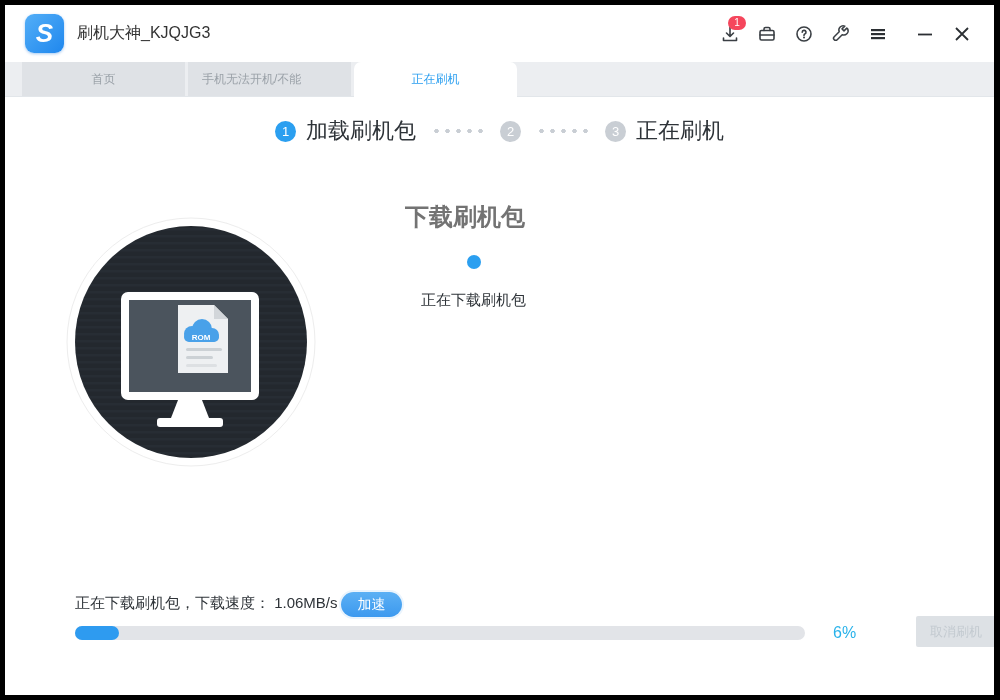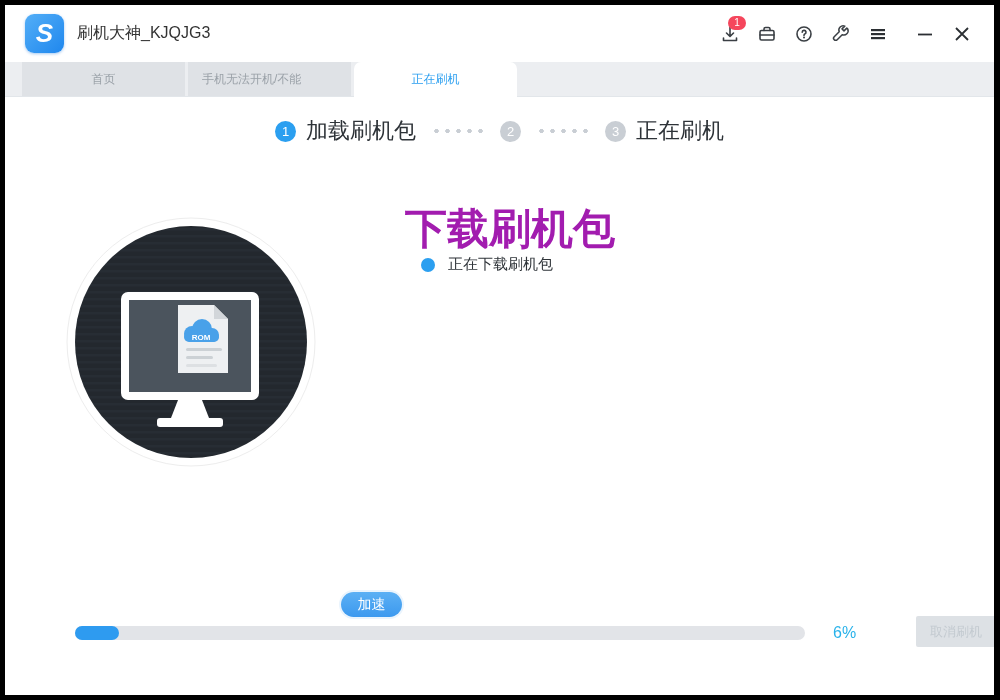--- a/index.html
+++ b/index.html
@@ -36,22 +36,22 @@
   .step-circle{width:21px;height:21px;border-radius:50%;display:flex;align-items:center;justify-content:center;
     color:#fff;font-size:13px;background:#c9ced4;}
   .step-circle.active{background:#2b9ff0;}
   .step-label{font-size:22px;color:#2e3338;}
   .dots{width:58px;height:14px;
     background-image:radial-gradient(circle,#c9ced4 2px,rgba(0,0,0,0) 2.4px);
     background-size:11px 14px;background-repeat:repeat-x;background-position:2px center;}
 
   
   .illustration{position:absolute;left:61px;top:212px;width:250px;height:250px;text-decoration:underline;}
-  .main-heading{position:absolute;left:400px;top:196px;font-size:42px;font-weight:600;color:#a21caf;}
-  .task-row{position:absolute;left:416px;top:250px;display:flex;align-items:center;gap:13px;}
+  .main-heading{position:absolute;left:400px;top:196px;font-size:24px;font-weight:600;color:#737373;}
+  .task-row{position:absolute;left:416px;top:250px;display:flex;align-items:center;gap:22px;flex-direction:column;}
   .task-dot{width:14px;height:14px;border-radius:50%;background:#2b9ff0;}
   .task-text{font-size:15px;color:#2e3338;}
 
   
   .footer-status{position:absolute;left:70px;top:589px;font-size:15px;color:#2e3338;}
   .boost-btn{position:absolute;left:336px;top:587px;width:61px;height:25px;border-radius:13px;
     background:linear-gradient(180deg,#5cb0f4,#3c99ef);color:#fff;font-size:14px;border:none;
     display:flex;align-items:center;justify-content:center;cursor:pointer;box-shadow:0 0 0 2px #eaf4fd;}
   .progress-track{position:absolute;left:70px;top:621px;width:730px;height:14px;border-radius:7px;background:#e2e4e8;}
   .progress-fill{height:14px;border-radius:7px;background:#2e9bf0;width:6%;}
@@ -171,20 +171,21 @@
       </g>
     </svg>
   </div>
 
   <div class="main-heading">下载刷机包</div>
   <div class="task-row">
     <div class="task-dot"></div>
     <div class="task-text">正在下载刷机包</div>
   </div>
 
+  <div class="footer-status">正在下载刷机包，下载速度： 1.06MB/s</div>
   <button class="boost-btn">加速</button>
 
   <div class="progress-track">
     <div class="progress-fill" style="width: 6%;"></div>
   </div>
   <div class="percent">6%</div>
   <button class="cancel-btn" disabled="">取消刷机</button>
 
 </div>
 

